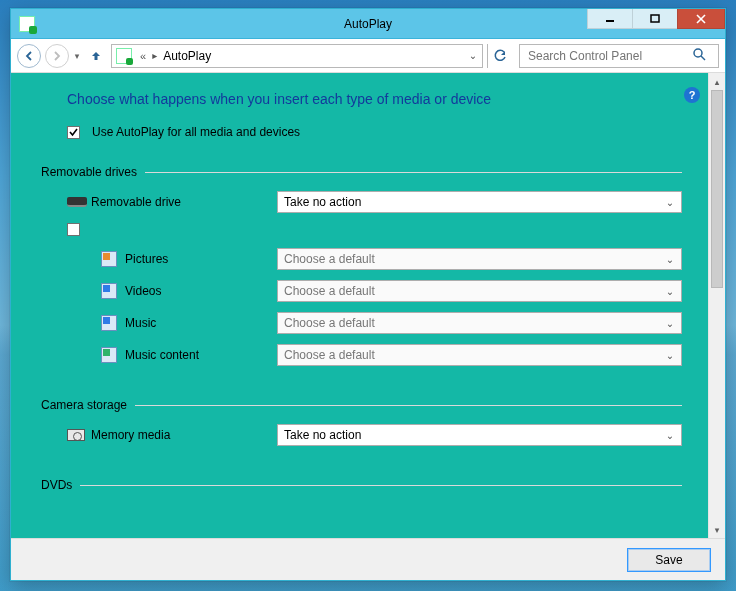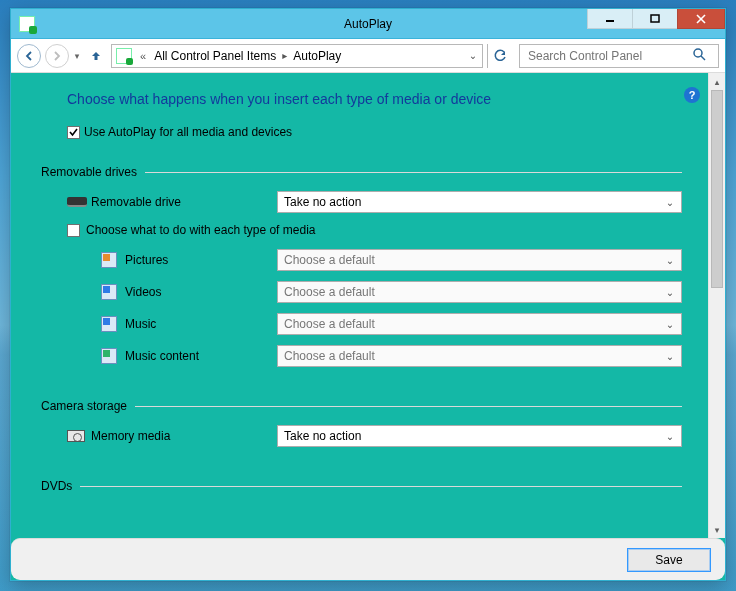--- a/index.html
+++ b/index.html
@@ -70,21 +70,21 @@
     flex:1; overflow:hidden; padding: 18px 26px 0 56px; position:relative; min-width:0;
   }
   .scrollbar{width:17px;background:#f0f0f0;border-left:1px solid #e4e4e4;position:relative;}
   .scroll-arrow{height:17px;display:flex;align-items:center;justify-content:center;color:#606060;font-size:9px;}
   .scroll-track{position:absolute;top:17px;bottom:17px;left:0;right:0;}
   .scroll-thumb{position:absolute;left:2px;right:2px;top:0;height:46%;background:#cdcdcd;border:1px solid #b8b8b8;}
 
   h1.heading{color:#13399c;font-size:14px;font-weight:400;margin:0 0 18px 0;}
   .help-icon{position:absolute;right:8px;top:14px;width:16px;height:16px;border-radius:50%;background:#1e73d2;color:#fff;font-size:11px;font-weight:700;display:flex;align-items:center;justify-content:center;}
 
-  .checkbox-row{display:flex;align-items:center;gap:4px;font-size:12px;color:#000;margin-bottom:26px;}
+  .checkbox-row{display:flex;align-items:center;gap:12px;font-size:12px;color:#000;margin-bottom:26px;}
   .checkbox{width:13px;height:13px;border:1px solid #707070;display:flex;align-items:center;justify-content:center;background:#fff;}
   .checkbox.checked svg{display:block;}
   .checkbox svg{display:none;}
 
   .section-header{display:flex;align-items:center;gap:8px;font-size:12px;color:#000;margin:0 0 12px -26px;}
   .section-header .line{flex:1;height:1px;background:#d9d9d9;}
 
   .row{display:flex;align-items:center;margin:0 0 10px 0;}
   .row .icon-col{width:24px;display:flex;justify-content:flex-start;}
   .row .label-col{width:186px;font-size:12px;color:#000;}
@@ -97,21 +97,21 @@
 
   .sub-checkbox-row{display:flex;align-items:center;gap:6px;font-size:12px;margin:4px 0 12px 0;}
 
   .media-icon{width:16px;height:16px;border:1px solid #6a8fbf;background:#dbe9f7;position:relative;}
   .media-icon .corner{position:absolute;left:1px;top:1px;width:7px;height:7px;}
   .drive-icon{width:20px;height:10px;background:#333;border-radius:2px 2px 3px 3px;border-bottom:2px solid #888;}
   .camera-icon{width:18px;height:12px;border:1px solid #555;background:#e8e8e8;position:relative;}
   .camera-icon::after{content:"";position:absolute;left:5px;top:2px;width:7px;height:7px;border:1px solid #555;border-radius:50%;}
 
   
-  .footer{height:42px;border-top:1px solid #dcdcdc;background:#f0f0f0;display:flex;align-items:center;justify-content:flex-end;padding:0 14px;gap:8px;border-radius:9px;}
+  .footer{height:42px;border-top:1px solid #dcdcdc;background:#f0f0f0;display:flex;align-items:center;justify-content:flex-end;padding:0 14px;gap:8px;}
   .btn{min-width:84px;height:24px;border:1px solid #acacac;background:#e9e9e9;font-size:12px;display:flex;align-items:center;justify-content:center;}
   .btn.primary{border:1px solid #3399ff;box-shadow:0 0 0 1px rgba(51,153,255,.35) inset;}
 </style>
 </head>
 <body>
 
 <div class="desktop-hint"></div>
 
 <div class="window">
 
@@ -152,21 +152,20 @@
     <div class="nav-sep">▾</div>
     <div class="up-btn">
       <svg width="14" height="14">
           <path d="M7 3 L3 7 L5.5 7 L5.5 11 L8.5 11 L8.5 7 L11 7 Z" fill="#2a6496"></path>
         </svg>
     </div>
 
     <div class="addressbar">
       <div class="ab-icon"></div>
       <div class="chevrons">«</div>
-      <div class="crumb">All Control Panel Items</div>
       <div class="sep">▸</div>
       <div class="crumb">AutoPlay</div>
       <div class="spacer"></div>
       <div class="drop">⌄</div>
     </div>
     <div class="refresh-btn">
       <svg width="14" height="14">
           <path d="M11 3 A5 5 0 1 0 12 8" fill="none" stroke="currentColor" stroke-width="1.5"></path>
           <path d="M12 2 L12 6 L8 6 Z" fill="currentColor"></path>
         </svg>
@@ -213,21 +212,20 @@
           <div class="select">
             <span>Take no action</span>
             <span class="sel-arrow">⌄</span>
           </div>
         </div>
 
         <div class="sub-checkbox-row">
           <div class="checkbox">
             
           </div>
-          <span>Choose what to do with each type of media</span>
         </div>
 
         <div class="row sub">
           <div class="icon-col">
               <div class="media-icon">
                 <div class="corner" style="background:#e78b2f"></div>
               </div>
             </div>
           <div class="label-col">Pictures</div>
           <div class="select disabled">

